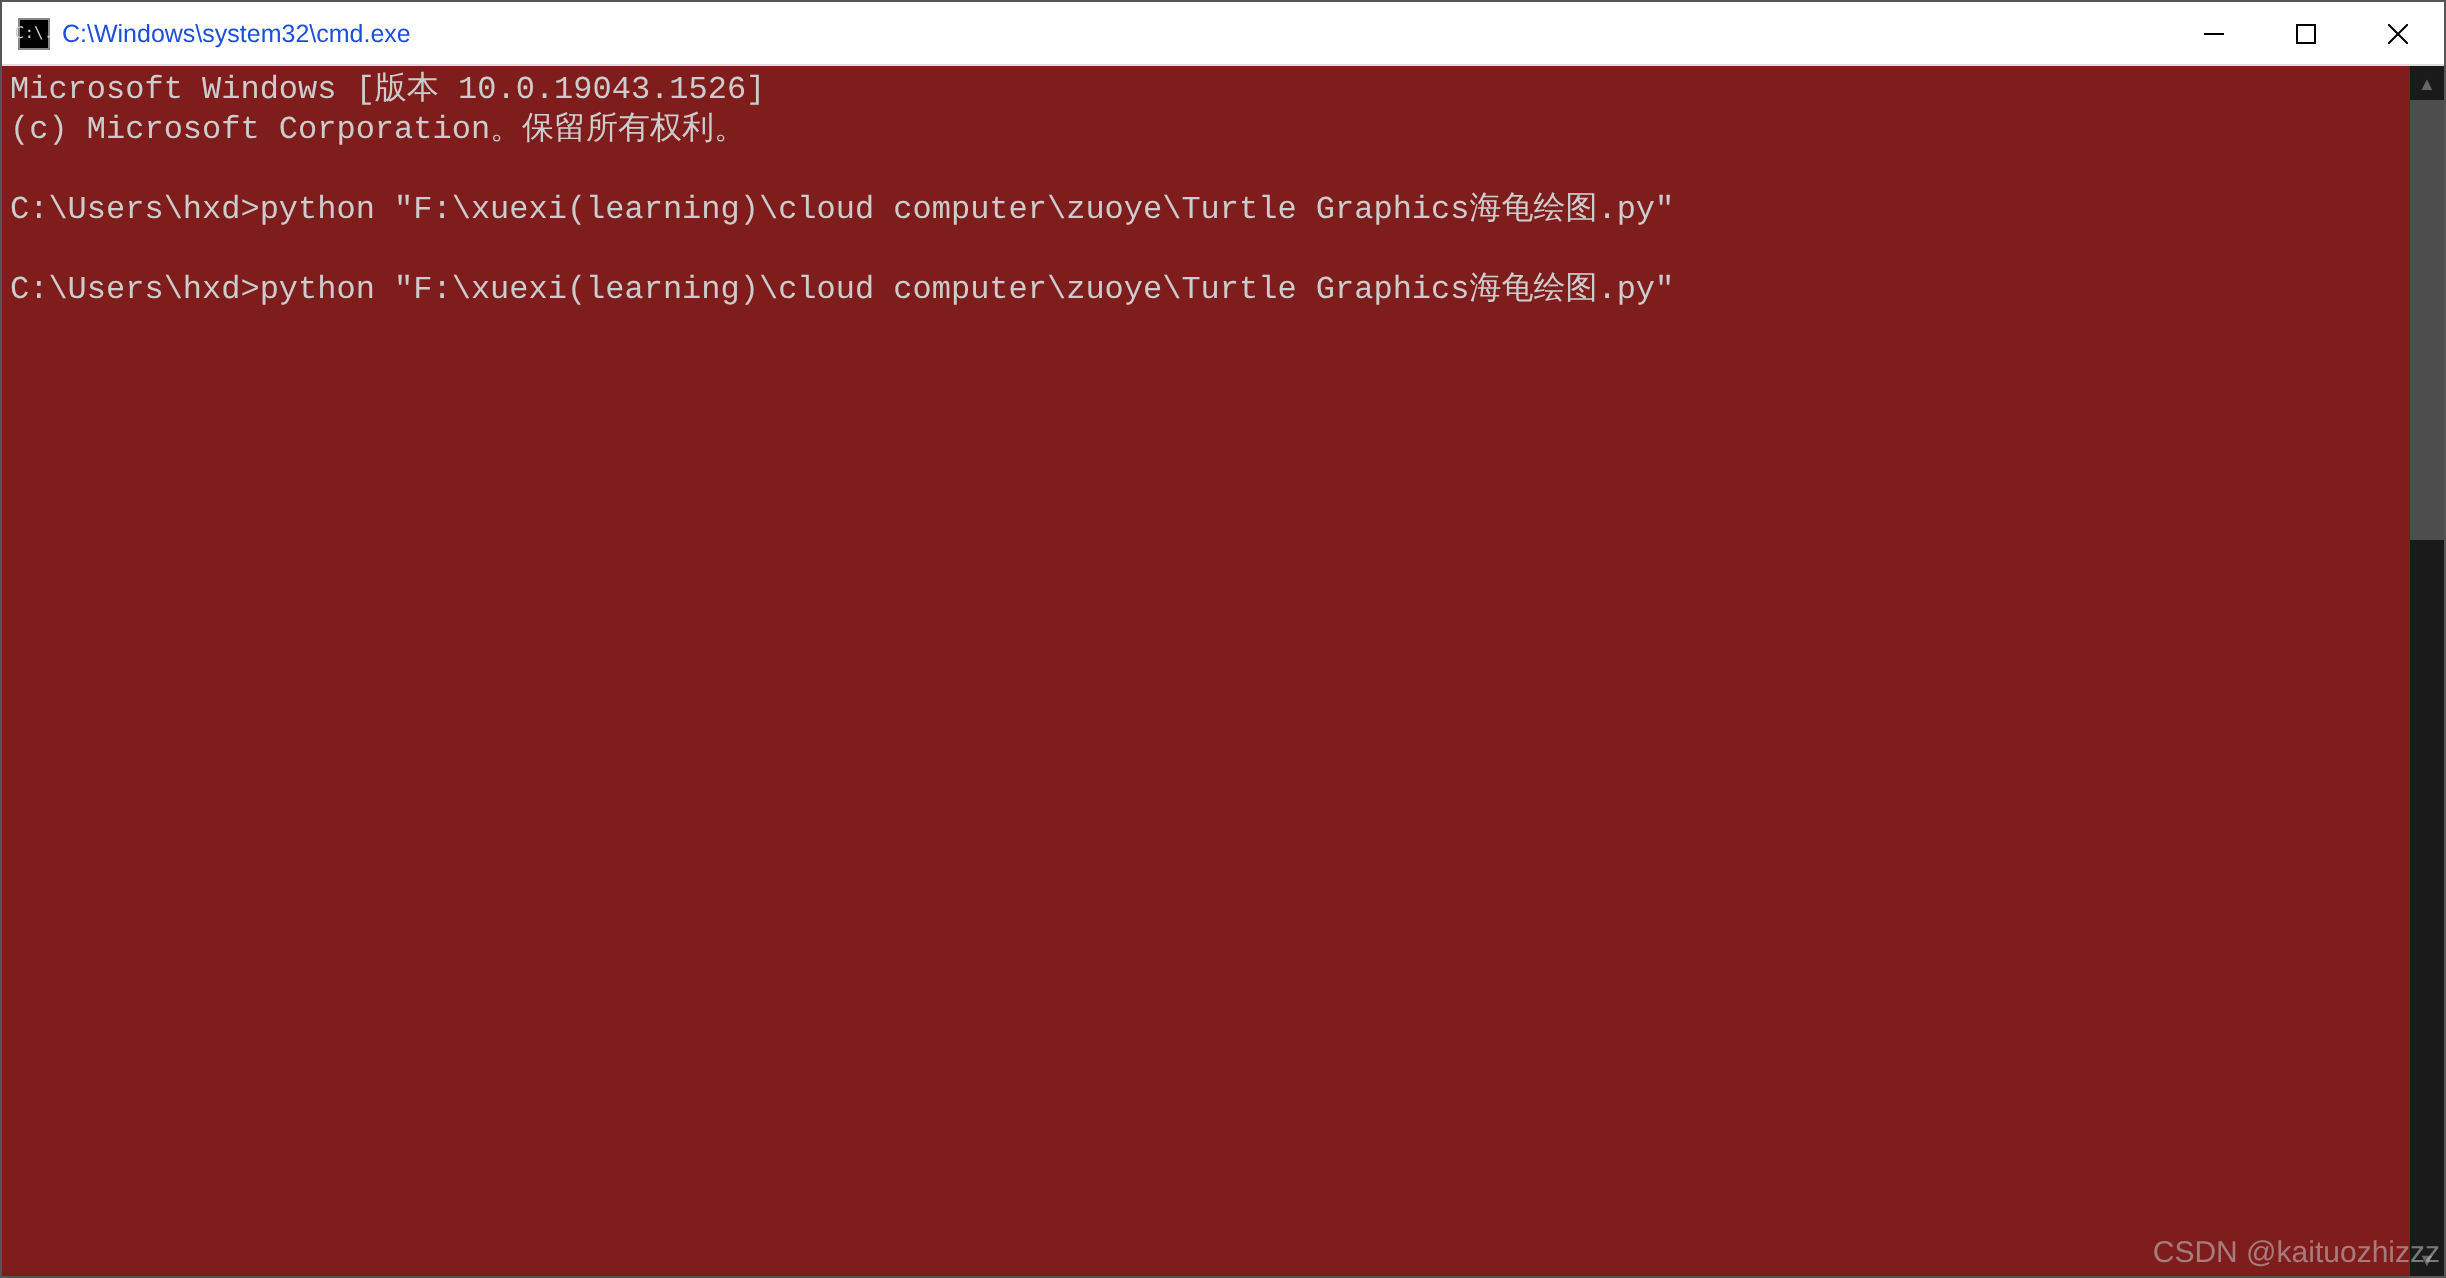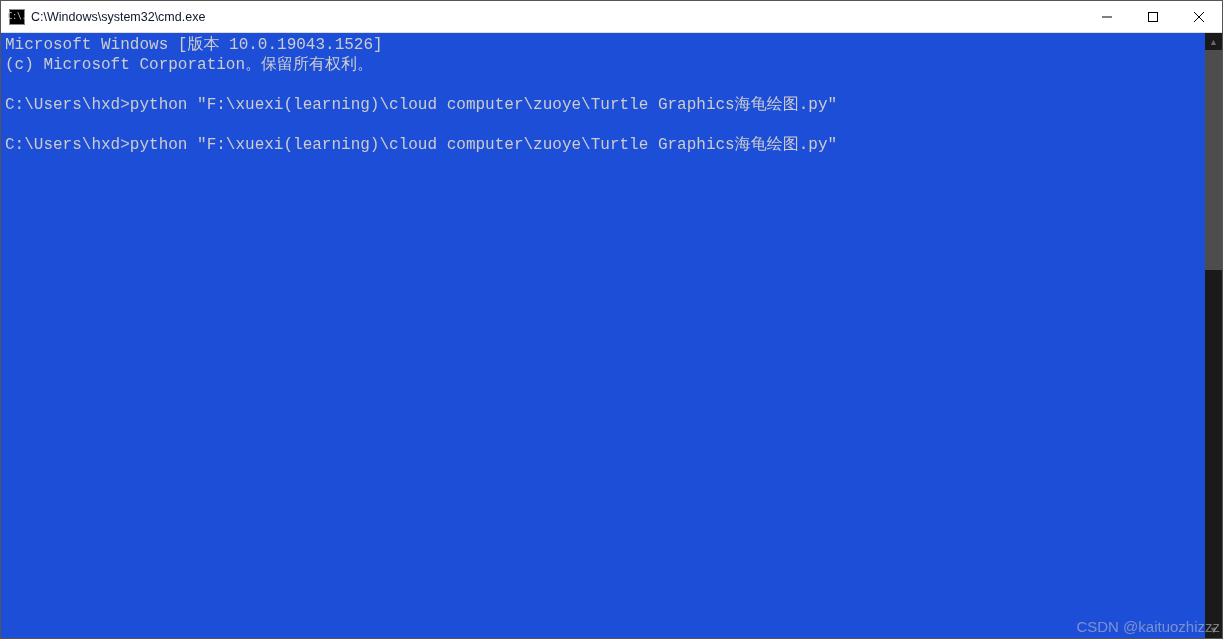--- a/index.html
+++ b/index.html
@@ -38,42 +38,42 @@
     border: 1px solid #888;
   }
   .titlebar-icon-text {
     color: #ccc;
     font-size: 8px;
     font-family: Consolas, monospace;
     line-height: 1;
   }
   .titlebar-title {
     font-size: 12.5px;
-    color: #0f172a;
+    color: #1d4ed8;
     flex: 0 0 auto;
   }
   .titlebar-spacer { flex: 1; }
   .winbtn {
     width: 46px;
     height: 32px;
     display: flex;
     align-items: center;
     justify-content: center;
     color: #000;
   }
   .winbtn svg { display: block; }
   .terminal-wrap {
     flex: 1;
     display: flex;
     background: #0c0c0c;
     min-height: 0;
   }
   .terminal {
     flex: 1;
-    background: #1d4ed8;
+    background: #7f1d1d;
     color: #cccccc;
     font-family: "NSimSun", "SimSun", Consolas, "Courier New", monospace;
     font-size: 16px;
     line-height: 20px;
     padding: 2px 0 0 4px;
     white-space: pre;
     overflow: hidden;
   }
   .scrollbar {
     width: 17px;

